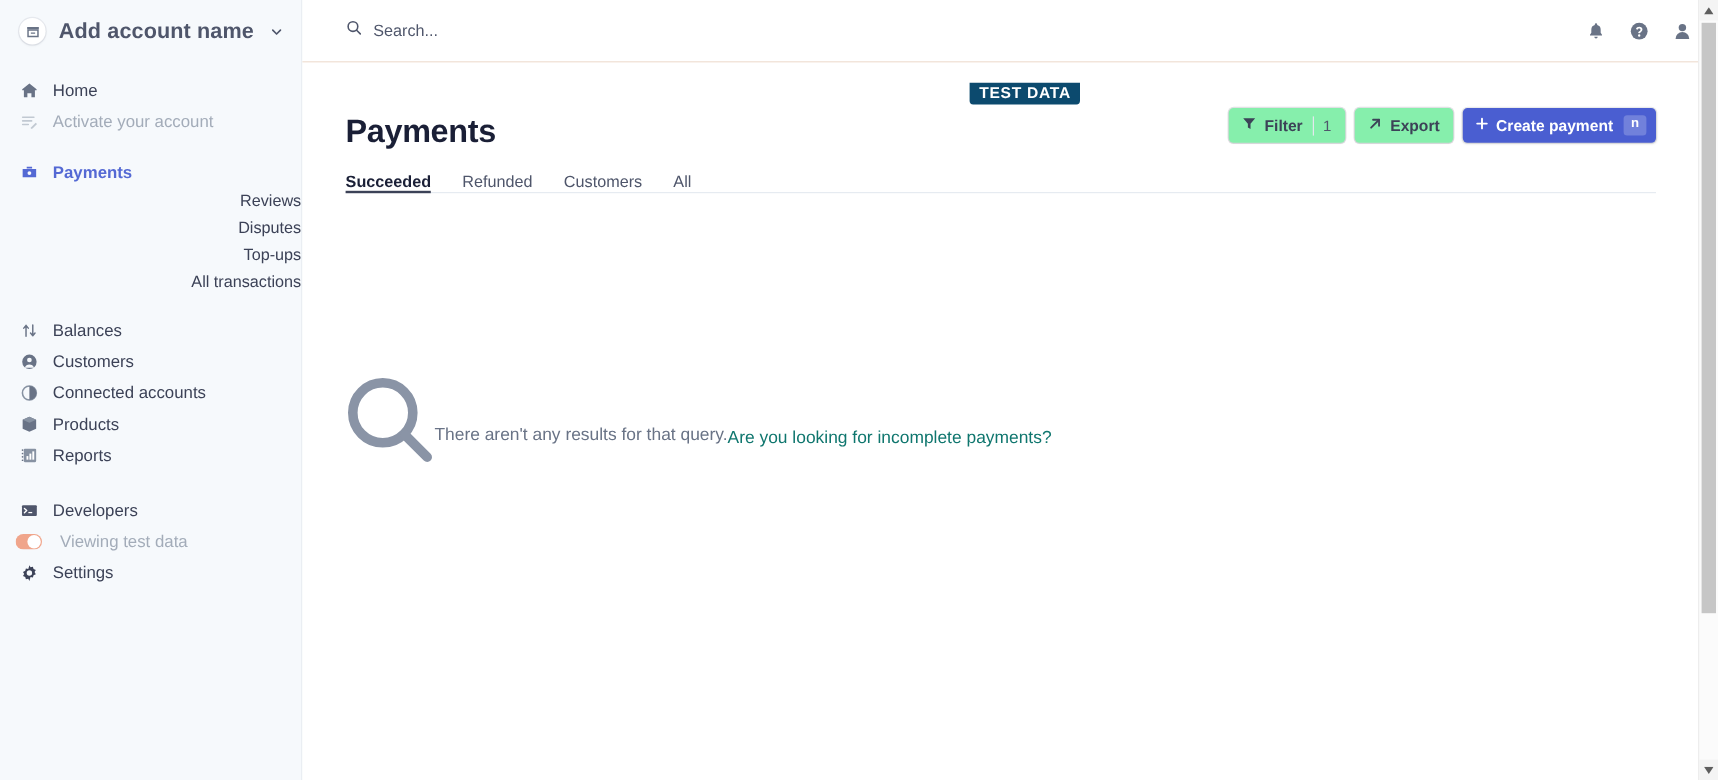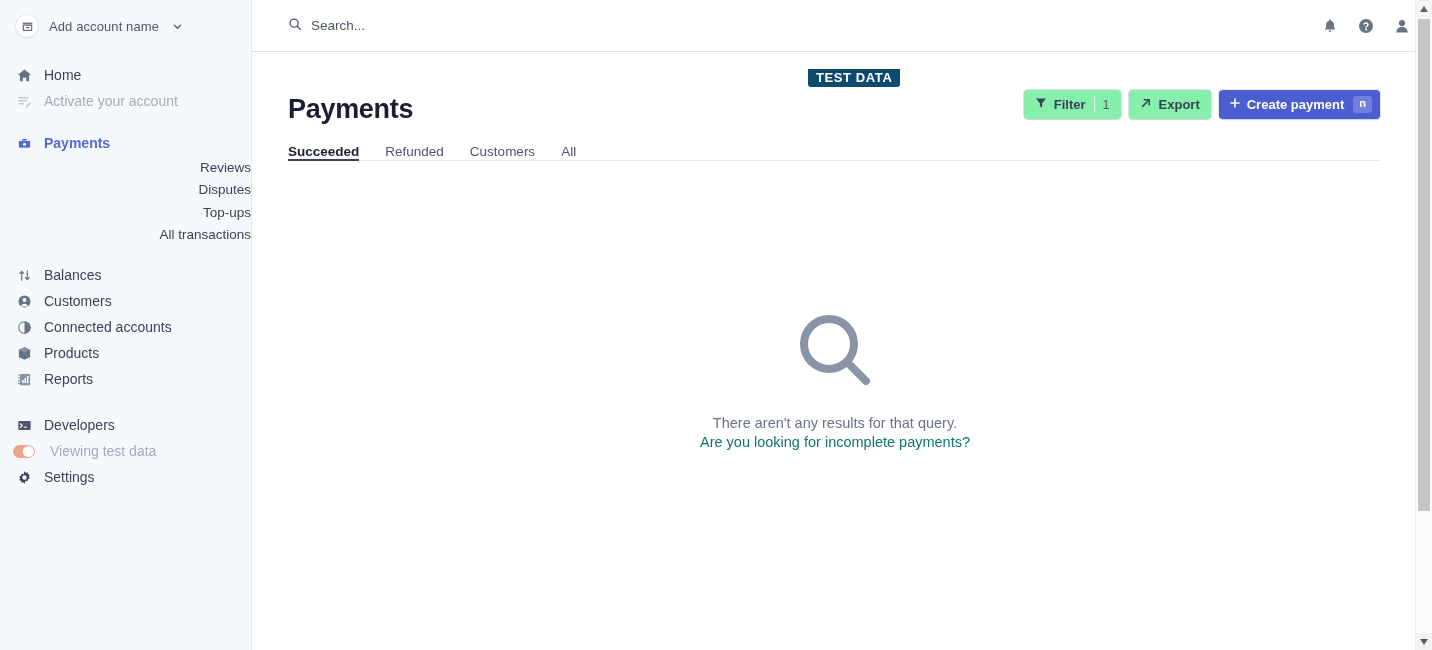--- a/index.html
+++ b/index.html
@@ -26,21 +26,21 @@
     gap: 11px;
   }
   .acct-avatar {
     width: 22px; height: 22px; border-radius: 50%;
     background: #ffffff;
     box-shadow: 0 0 0 1px rgba(60,66,87,.08), 0 1px 2px rgba(60,66,87,.10);
     display: flex; align-items: center; justify-content: center;
     flex: 0 0 22px;
   }
   .acct-name {
-    font-size: 13px; font-weight: 400; color: #4f566b;
+    font-size: 18px; font-weight: 700; color: #4f566b;
     letter-spacing: .1px; white-space: nowrap;
   }
   .acct-caret { margin-left: 2px; display: flex; align-items: center; }
 
   .nav { padding-top: 10px; }
   .nav-item {
     display: flex; align-items: center;
     height: 26px; padding: 0 16px; gap: 12px;
     font-size: 14px; color: #3c4257; cursor: pointer;
     white-space: nowrap;
@@ -125,21 +125,21 @@
   }
   .tab {
     font-size: 13.5px; color: #4f566b; cursor: pointer;
     padding-bottom: 0; position: relative; top: 1px;
     border-bottom: 2px solid transparent;
   }
   .tab.active { color: #1a1f36; font-weight: 600; border-bottom-color: #3c4257; }
 
   .empty {
     margin-top: 152px;
-    display: flex; flex-direction: column; align-items: center;
+    display: flex; flex-direction: row; align-items: center;
     width: 1094px;
   }
   .empty-icon { margin-bottom: 24px; }
   .empty-text { font-size: 14.5px; color: #697386; margin-bottom: 3px; }
   .empty-link { font-size: 14.5px; color: #0f766e; cursor: pointer; }
 
   
   .scrollbar {
     position: absolute; right: 0; top: 0;
     width: 17px; height: 650px;

